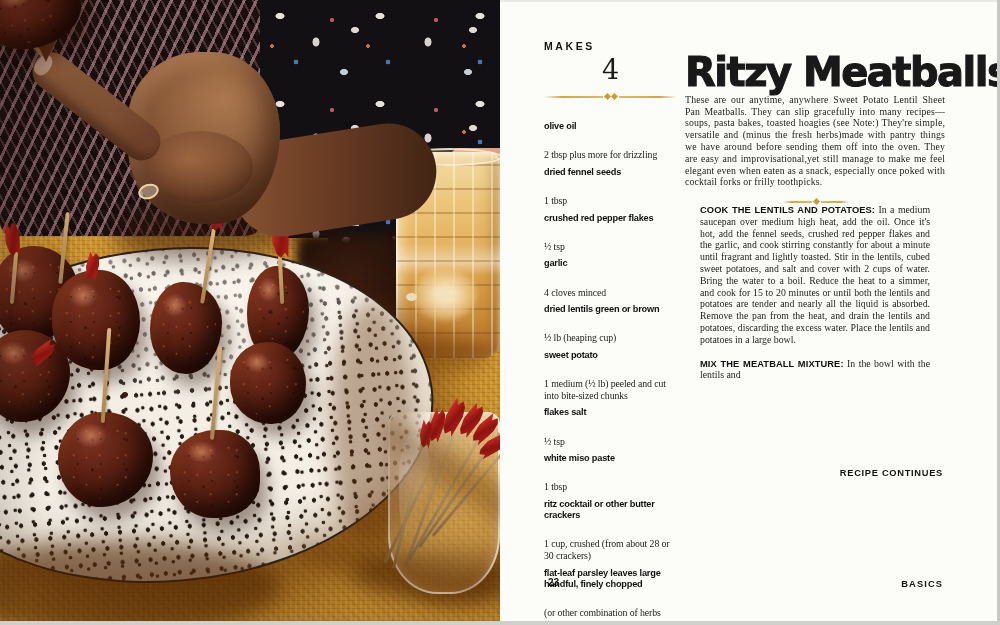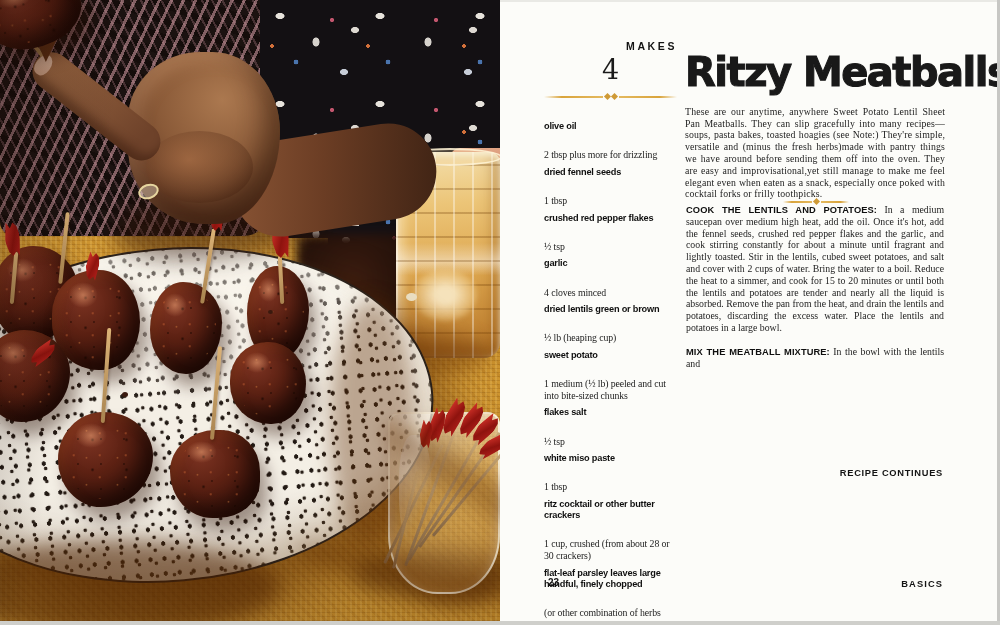--- a/index.html
+++ b/index.html
@@ -98,37 +98,37 @@
     background:linear-gradient(115deg,rgba(255,255,255,.55),transparent 70%);border-radius:40%;}
   .shadow-blob{filter:blur(10px);border-radius:50%;}
   .vignette{left:0;top:0;width:500px;height:625px;pointer-events:none;
     background:linear-gradient(100deg,rgba(25,8,2,.32) 0%,rgba(25,8,2,0) 22%),linear-gradient(0deg,rgba(40,15,0,.18),transparent 22%);}
   
   .page{position:absolute;left:500px;top:0;width:500px;height:625px;background:#fcfcf9;color:#1b1b1b;}
   .edge-right{position:absolute;right:0;top:0;width:3px;height:625px;background:#c7c7c4;}
   .edge-bottom{position:absolute;left:0;top:621px;width:1000px;height:4px;background:#cfcfcb;}
   .edge-top{position:absolute;left:500px;top:0;width:500px;height:2px;background:#e9e9e5;}
   .ing-col{position:absolute;left:44px;top:40px;width:133px;}
-  .makes-label{text-align:right;font:700 10.5px "Liberation Sans",sans-serif;letter-spacing:2.6px;color:#141414;}
+  .makes-label{text-align:left;font:700 10.5px "Liberation Sans",sans-serif;letter-spacing:2.6px;color:#141414;}
   .makes-value{text-align:center;font:400 27px/30px "DejaVu Serif",serif;color:#1a1a1a;margin-top:3px;}
   .divider{display:flex;align-items:center;justify-content:center;gap:2px;margin:9px auto 0;width:100%;}
   .dv-line{flex:1;height:2px;background:linear-gradient(90deg,transparent,#d9a43c 20%,#eccd84 50%,#d9a43c 80%,transparent);}
   .dv-line.l{background:linear-gradient(90deg,transparent,#d9a43c 30%,#e4b95f);}
   .dv-line.r{background:linear-gradient(90deg,#e4b95f,#d9a43c 70%,transparent);}
   .dv-diamond{width:5px;height:5px;background:#cf9a36;transform:rotate(45deg);}
   .ing-list{margin:22px 0 0;padding:0;list-style:none;}
   .ing-item{margin-bottom:6px;}
   .ing-name{display:block;font:700 9.2px/11.2px "Liberation Sans",sans-serif;letter-spacing:-0.2px;color:#101010;}
   .ing-detail{display:block;font:400 9.8px/11.6px "Liberation Serif",serif;letter-spacing:-0.1px;color:#222;margin-top:17px;}
   .ing-detail:empty{display:none;}
   .title{position:absolute;left:185px;top:24px;width:300px;font:700 40px/42px "DejaVu Sans",sans-serif;letter-spacing:-1.5px;color:#191919;-webkit-text-stroke:1.1px #191919;white-space:nowrap;}
-  .intro{position:absolute;left:185px;top:96px;width:260px;font:400 9.8px/11.8px "Liberation Serif",serif;letter-spacing:.15px;text-align:justify;color:#1c1c1c;}
+  .intro{position:absolute;left:185px;top:84px;width:260px;font:400 9.8px/11.8px "Liberation Serif",serif;letter-spacing:.15px;text-align:justify;color:#1c1c1c;}
   .divider-sm{position:absolute;left:283px;top:190px;width:66px;}
   .steps{position:absolute;left:185px;top:204px;width:260px;}
-  .step{margin:0 1px 12px;font:400 9.8px/11.8px "Liberation Serif",serif;text-align:justify;color:#1c1c1c;}
+  .step{margin:0 15px 12px;font:400 9.8px/11.8px "Liberation Serif",serif;text-align:justify;color:#1c1c1c;}
   .lead{font:700 9.3px "Liberation Sans",sans-serif;letter-spacing:.1px;color:#0f0f0f;}
   .continues{position:absolute;right:57px;top:468px;font:700 9.3px "Liberation Sans",sans-serif;letter-spacing:.7px;color:#141414;}
   .folio{position:absolute;left:48px;top:577px;font:700 10px "Liberation Sans",sans-serif;color:#141414;}
   .section-label{position:absolute;right:57px;top:579px;font:700 9.3px "Liberation Sans",sans-serif;letter-spacing:1.1px;color:#141414;}
 </style>
 </head>
 <body>
 
 <div class="spread">
 

